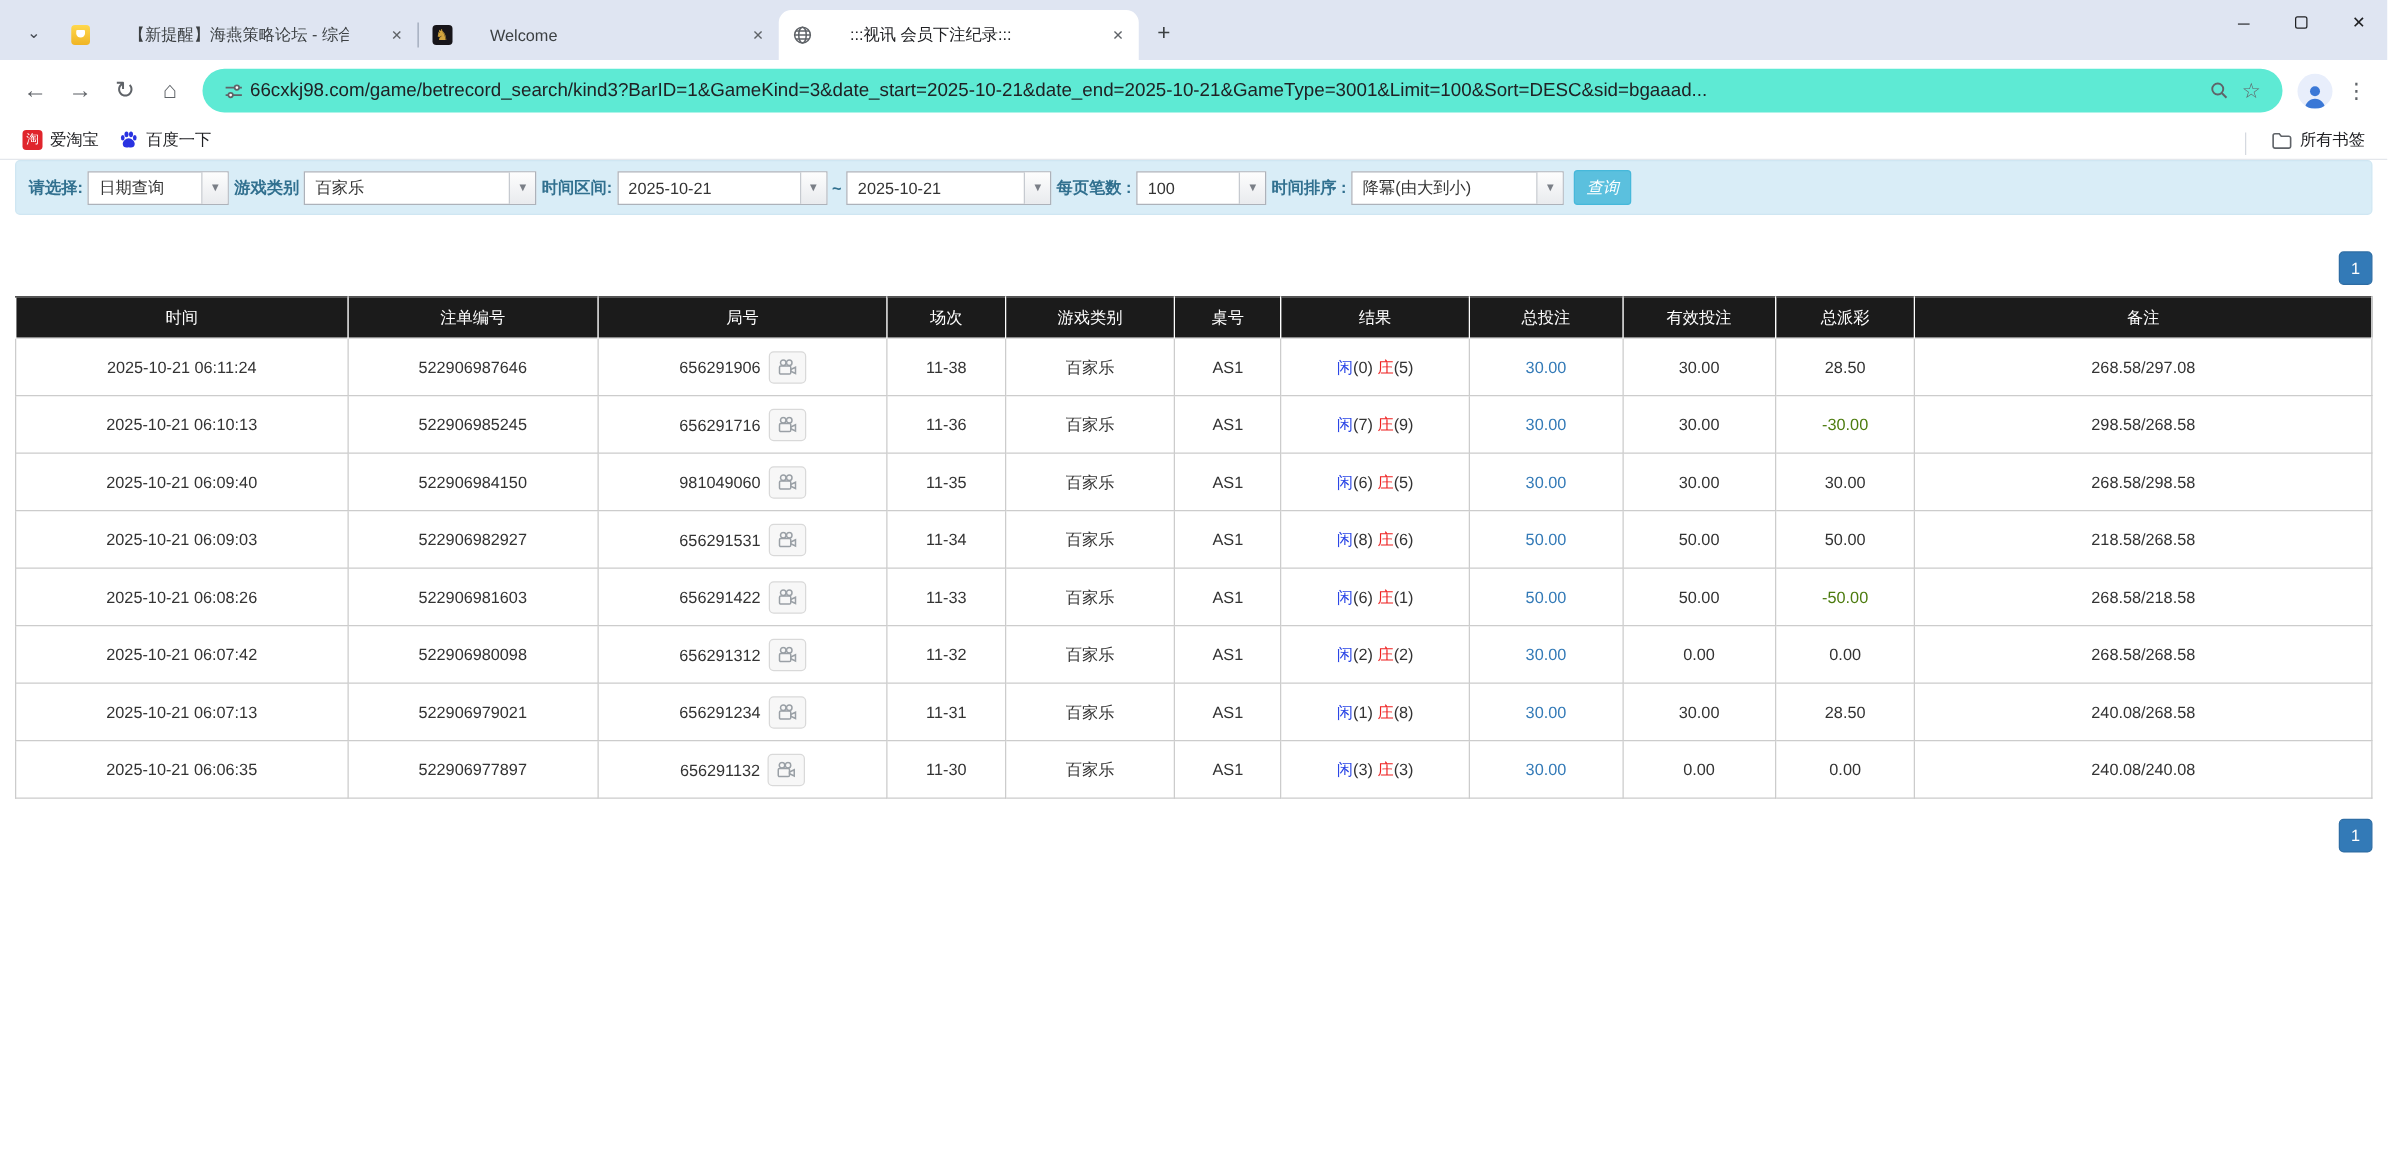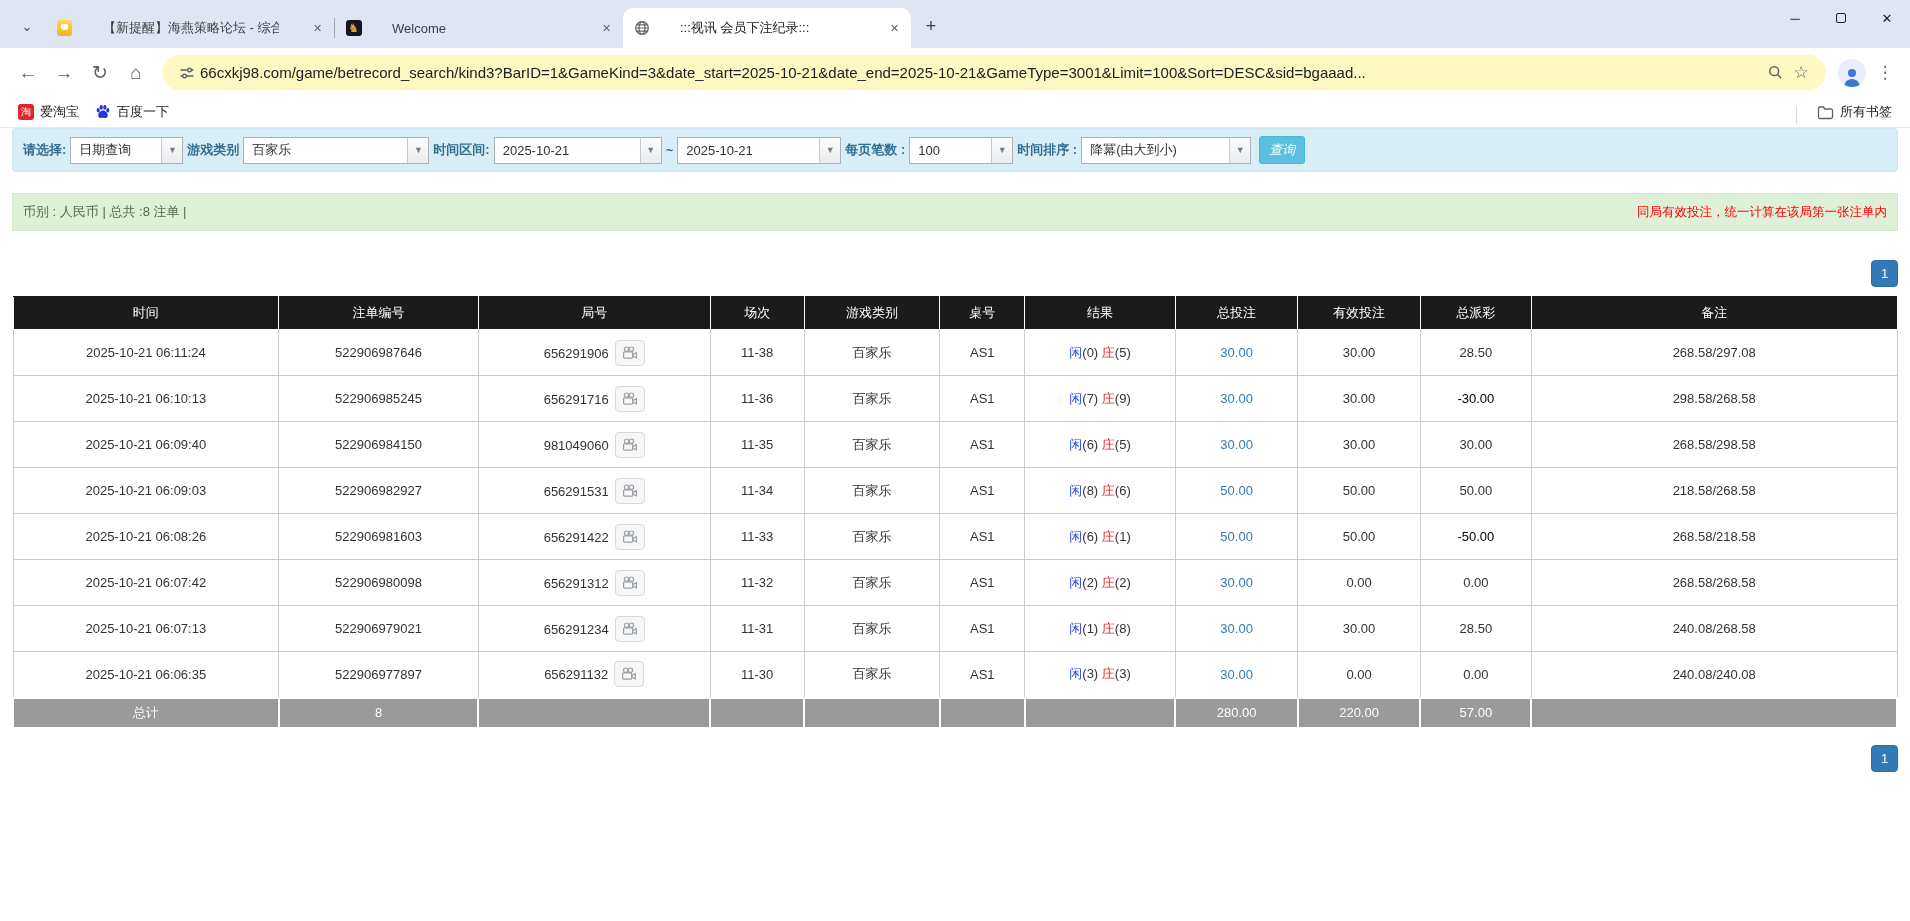--- a/index.html
+++ b/index.html
@@ -18,21 +18,21 @@
   .fav-forum { background:linear-gradient(#ffd84d,#f0b424); border-radius:3px; width:15px; height:16px; position:relative; }
   .fav-forum:after { content:""; position:absolute; left:4px; top:4px; width:7px; height:6px; background:#fff; border-radius:1px 1px 4px 4px; }
   .fav-welcome { background:#17151a; border-radius:3px; width:16px; height:16px; color:#d2a43e; font-size:12px; line-height:16px; text-align:center; }
   .new-tab { width:28px; height:28px; margin:0 0 8px 6px; display:flex; align-items:center; justify-content:center; font-size:18px; color:#3c4043; border-radius:50%; cursor:pointer; }
   .win-controls { position:absolute; right:0; top:0; height:36px; display:flex; align-items:center; }
   .win-btn { width:46px; height:36px; display:flex; align-items:center; justify-content:center; color:#202124; font-size:13px; cursor:pointer; }
   .win-btn .maxbox { width:10px; height:10px; border:1.4px solid #202124; border-radius:2px; }
 
   .toolbar { height:49px; background:#fff; display:flex; align-items:center; padding:0 10px; }
   .nav-btn { width:36px; height:36px; display:flex; align-items:center; justify-content:center; color:#5f6368; font-size:19px; border-radius:50%; cursor:pointer; }
-  .omnibox { flex:1; height:35px; background:#fef9c3; border-radius:18px; display:flex; align-items:center; padding:0 12px; margin:0 8px; min-width:0; }
+  .omnibox { flex:1; height:35px; background:#5eead4; border-radius:18px; display:flex; align-items:center; padding:0 12px; margin:0 8px; min-width:0; }
   .omnibox .url { flex:1; font-size:15px; color:#202124; white-space:nowrap; overflow:hidden; }
   .ico { display:inline-flex; align-items:center; justify-content:center; }
   .omni-ico { width:26px; height:26px; color:#5f6368; flex:0 0 26px; cursor:pointer; }
   .star { font-size:17px; color:#5f6368; }
   .avatar { width:28px; height:28px; border-radius:50%; background:#e8eefb; display:flex; align-items:flex-end; justify-content:center; overflow:hidden; margin:0 4px; cursor:pointer; }
   .menu-dots { font-size:17px; color:#5f6368; width:30px; text-align:center; cursor:pointer; }
 
   .bookmarks { height:31px; background:#fff; border-bottom:1px solid #e4e7ec; display:flex; align-items:center; padding:0 10px; font-size:13px; color:#202124; }
   .bm-item { display:flex; align-items:center; gap:6px; padding:3px 8px; border-radius:6px; cursor:pointer; }
   .bm-taobao { width:16px; height:16px; background:#e0252c; border-radius:3px; color:#fff; font-size:10px; line-height:16px; text-align:center; }
@@ -58,21 +58,21 @@
   .pager { display:flex; justify-content:flex-end; }
   .pager.top { margin:29px 0 9px; }
   .pager.bottom { margin:16px 0 0; }
   .page-badge { min-width:27px; height:27px; background:#337ab7; border:1px solid #2e6da4; border-radius:4px; color:#fff; font-size:13px; display:flex; align-items:center; justify-content:center; cursor:pointer; }
 
   table.bets { width:100%; border-collapse:collapse; table-layout:fixed; font-size:13px; color:#333; }
   table.bets thead th { background:#1b1b1b; color:#fff; font-weight:normal; height:33px; border:1px solid #fff; border-top:1px solid #1b1b1b; font-size:13px; }
   table.bets tbody td { background:#fff; border:1px solid #ccc; height:46px; text-align:center; vertical-align:middle; }
   table.bets tfoot td { background:#9a9a9a; color:#fff; border:2px solid #fff; height:30px; text-align:center; font-size:13px; }
   .amt-blue { color:#337ab7; cursor:pointer; }
-  .amt-red { color:#000000; }
+  .amt-red { color:#4d7c0f; }
   .res-player { color:#2b46e6; }
   .res-banker { color:#ee2222; }
   .res-num { color:#333; }
   .video-btn { display:inline-flex; align-items:center; justify-content:center; width:30px; height:26px; margin-left:6px; background:#f7f7f7; border:1px solid #d9d9d9; border-radius:4px; vertical-align:middle; cursor:pointer; }
   .round-num { vertical-align:middle; }
 </style>
 </head>
 <body>
 
 <div class="tabstrip">
@@ -217,24 +217,20 @@
 
     <span class="f-label">时间排序 :</span>
     <div class="combo" style="width:170px">
       <span class="val">降冪(由大到小)</span>
       <span class="arr">▼</span>
     </div>
 
     <button class="btn-search">查询</button>
   </div>
 
-  <div class="summary-bar">
-    <span class="summary-left">币别 : 人民币 | 总共 :8 注单 |</span>
-    <span class="summary-right">同局有效投注，统一计算在该局第一张注单内</span>
-  </div>
 
   <div class="pager top">
     <span class="page-badge">1</span>
   </div>
 
   <table class="bets">
     <colgroup>
       <col style="width:14.1%">
         <col style="width:10.6%">
         <col style="width:12.3%">
@@ -434,32 +430,19 @@
           <td><span>百家乐</span></td>
           <td><span>AS1</span></td>
           <td><span class="res-player">闲</span><span class="res-num">(3)</span> <span class="res-banker">庄</span><span class="res-num">(3)</span></td>
           <td><span class="amt-blue">30.00</span></td>
           <td><span>0.00</span></td>
           <td><span>0.00</span></td>
           <td><span>240.08/240.08</span></td>
         </tr>
       </tbody>
     <tfoot>
-      <tr>
-        <td>总计</td>
-        <td>8</td>
-        <td></td>
-        <td></td>
-        <td></td>
-        <td></td>
-        <td></td>
-        <td>280.00</td>
-        <td>220.00</td>
-        <td>57.00</td>
-        <td></td>
-      </tr>
     </tfoot>
   </table>
 
   <div class="pager bottom">
     <span class="page-badge">1</span>
   </div>
 </div>
 
 </body></html>

